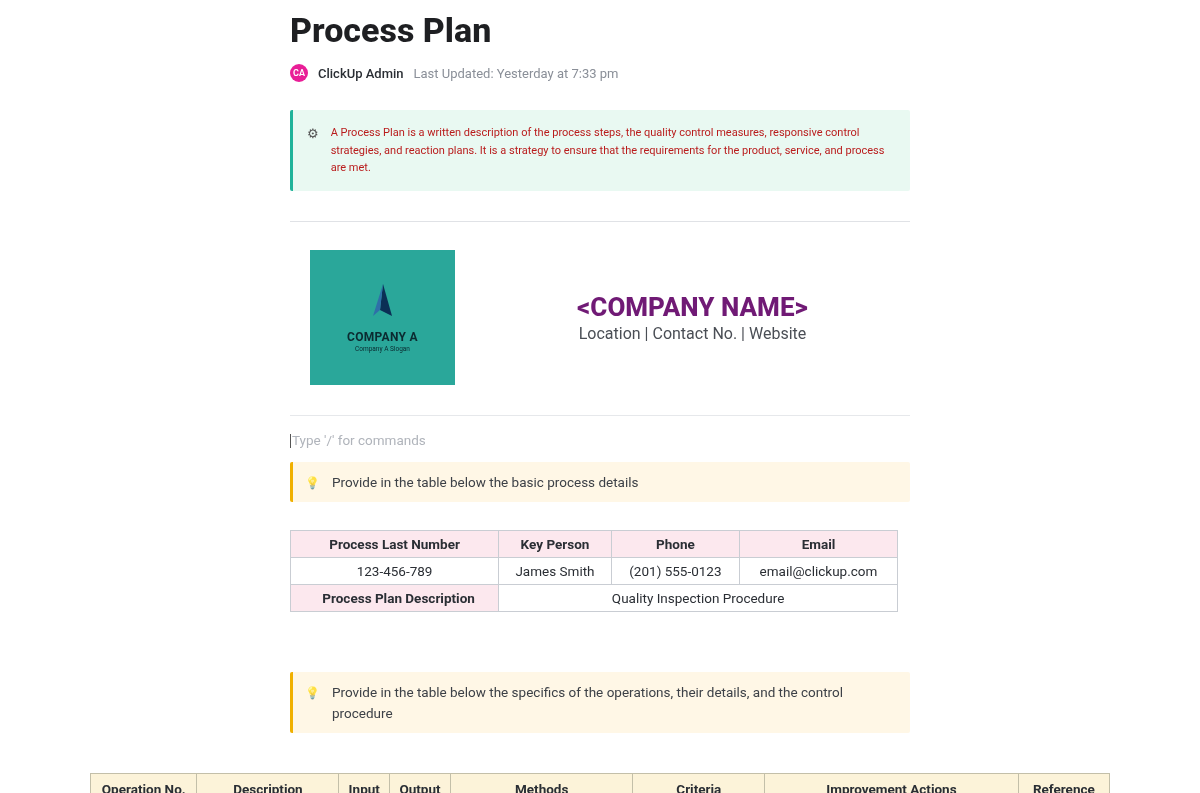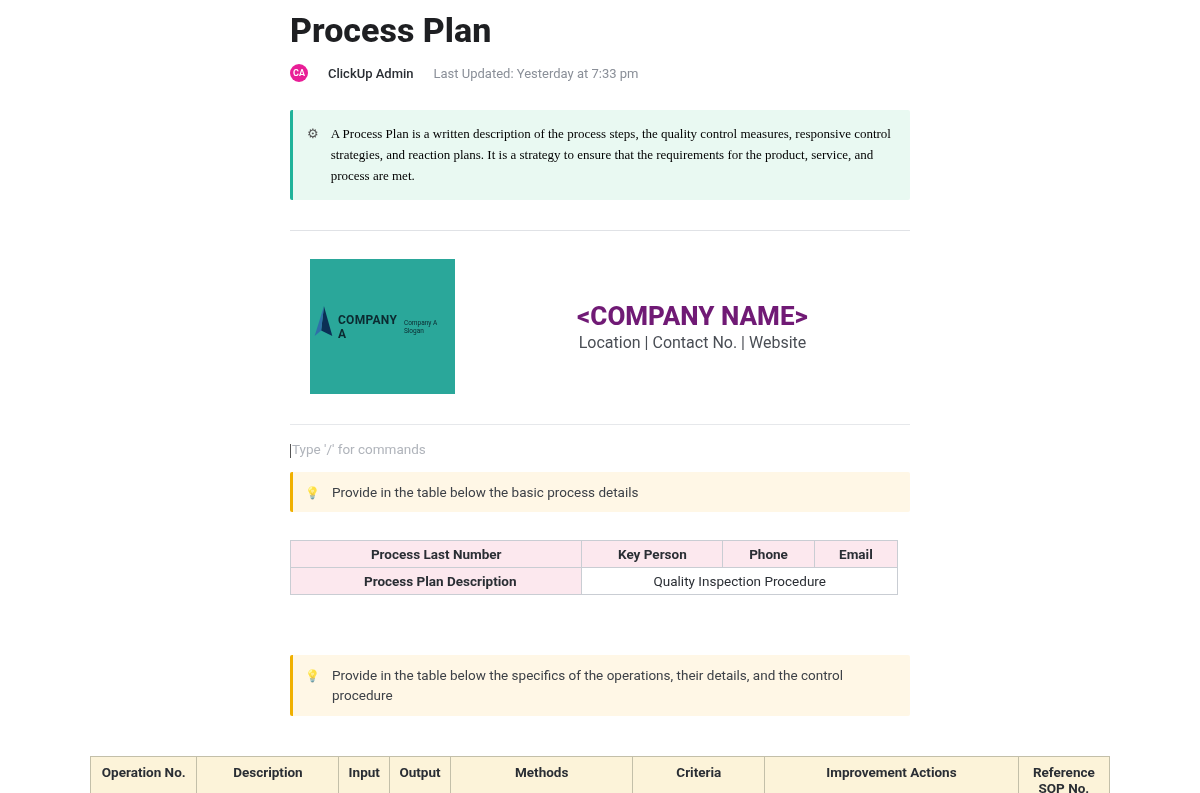--- a/index.html
+++ b/index.html
@@ -16,21 +16,21 @@
   }
   h1.title {
     font-size: 34px;
     font-weight: 800;
     color: #1e1f22;
     margin-bottom: 14px;
   }
   .byline {
     display: flex;
     align-items: center;
-    gap: 20px;
+    gap: 10px;
     margin-bottom: 28px;
   }
   .avatar {
     width: 18px; height: 18px;
     border-radius: 50%;
     background: #e91e97;
     color: #fff;
     font-size: 9px;
     font-weight: 600;
     display: flex; align-items: center; justify-content: center;
@@ -46,42 +46,41 @@
     margin-bottom: 30px;
     border-radius: 2px;
   }
   .callout .icon {
     font-size: 13px;
     color:#555;
     flex:0 0 auto;
     margin-top:2px;
   }
   .callout p {
-    font-size: 13px;
+    font-size: 11px;
     line-height: 1.6;
-    color: #000000;
-    font-family: Liberation Serif, serif;
+    color: #b91c1c;
   }
   hr.sep {
     border: none;
     border-top: 1px solid #e0e2e6;
     margin: 0 0 14px 0;
   }
   .company-row {
     display: flex;
     align-items: center;
     gap: 40px;
     padding: 14px 20px 30px 20px;
     border-bottom: 1px solid #e6e8eb;
     margin-bottom: 12px;
   }
   .logo-box {
     width: 145px; height: 135px;
     background: #2aa79a;
-    display: flex; flex-direction: row;
+    display: flex; flex-direction: column;
     align-items: center; justify-content: center;
     color: #0e2b32;
   }
   .logo-mark {
     width: 30px; height: 40px;
     position: relative;
     margin-bottom: 8px;
   }
   .logo-mark svg { width: 100%; height: 100%; }
   .logo-name { font-size: 12px; font-weight: 700; color:#0b2a30; letter-spacing:0.3px;}
@@ -210,20 +209,26 @@
 
   <table class="details">
     <tbody>
         <tr>
       <th>Process Last Number</th>
       <th>Key Person</th>
       <th>Phone</th>
       <th>Email</th>
     </tr>
     <tr>
+      <td>123-456-789</td>
+      <td>James Smith</td>
+      <td>(201) 555-0123</td>
+      <td>email@clickup.com</td>
+    </tr>
+    <tr>
       <td class="rowlabel">Process Plan Description</td>
       <td colspan="3">Quality Inspection Procedure</td>
     </tr>
   </tbody>
     </table>
 
   <div class="hint second">
     <span class="icon">💡</span>
     <span>Provide in the table below the specifics of the operations, their details, and the control procedure</span>
   </div>

